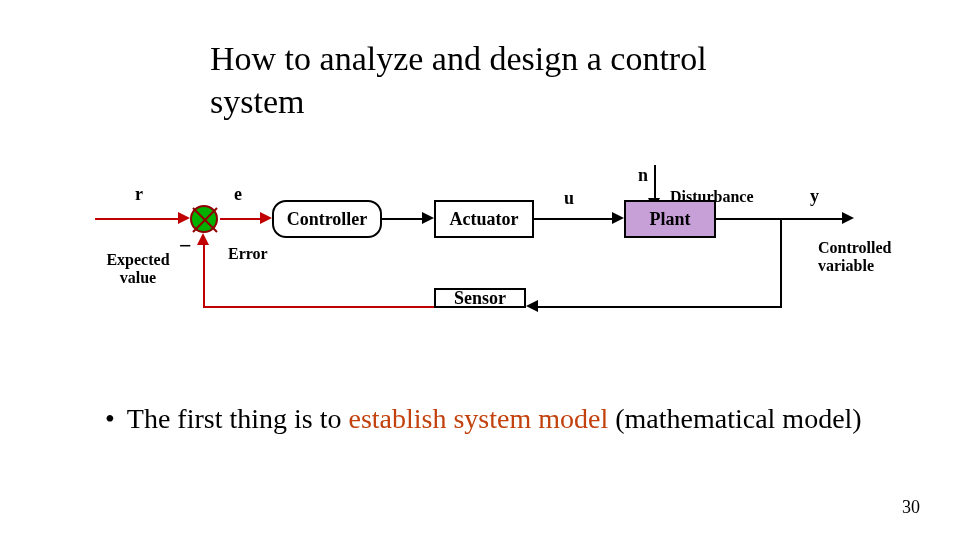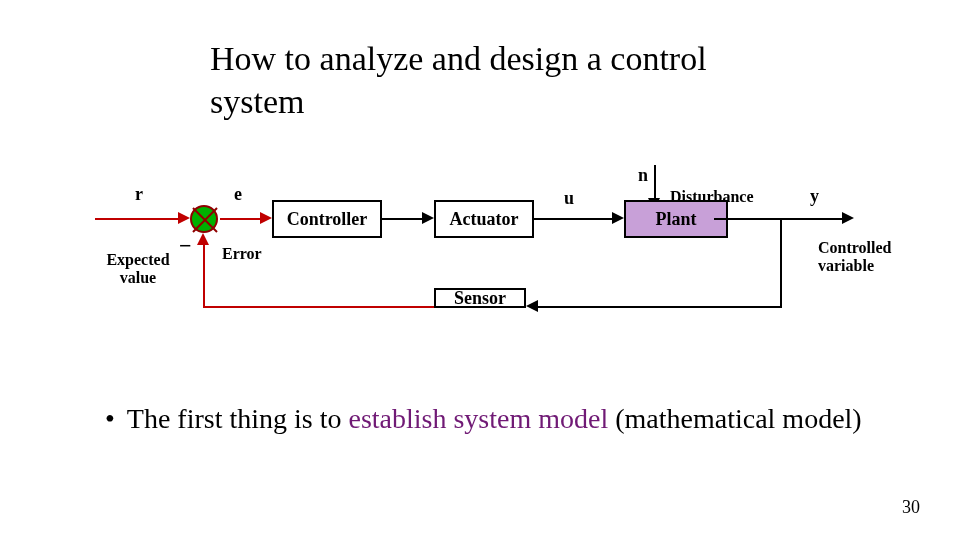--- a/index.html
+++ b/index.html
@@ -124,21 +124,21 @@
 
   .bullet {
     position: absolute;
     left: 105px;
     top: 400px;
     width: 760px;
     font-size: 28px;
     line-height: 1.35;
   }
   .bullet .dot { padding-right: 12px; }
-  .bullet .em1 { color: #701a75; text-align: center; }
+  .bullet .em1 { color: #c2410c; text-align: center; }
 
   .pagenum {
     position: absolute;
     right: 40px;
     bottom: 22px;
     font-size: 18px;
     color: #000;
     font-family: "Times New Roman", Times, serif;
   }
 </style>
@@ -156,39 +156,39 @@
     <div class="label" style="left:135px; top:184px;">r</div>
     <div class="label small" style="left:88px; top:232px; width:100px;">Expected
 value</div>
 
     <div class="summing" style="left:190px; top:205px;"></div>
     <div class="label" style="left:179px; top:233px; font-size:22px;">−</div>
 
     <div class="hline red" style="left:220px; top:218px; width:42px;"></div>
     <div class="arrow-right red" style="left:260px; top:212px;"></div>
     <div class="label" style="left:234px; top:184px;">e</div>
-    <div class="label err" style="left:222px; top:245px;">Error</div>
-
-    <div class="block" style="left:272px; top:200px; width:110px; height:38px;">Controller</div>
+    <div class="label err" style="left:228px; top:245px;">Error</div>
+
+    <div class="block" style="left:272px; top:200px; width:110px; height:38px;border-radius:14px;">Controller</div>
 
     <div class="hline" style="left:382px; top:218px; width:42px;"></div>
     <div class="arrow-right" style="left:422px; top:212px;"></div>
 
     <div class="block" style="left:434px; top:200px; width:100px; height:38px;">Actuator</div>
 
     <div class="hline" style="left:534px; top:218px; width:80px;"></div>
     <div class="arrow-right" style="left:612px; top:212px;"></div>
     <div class="label" style="left:564px; top:188px;">u</div>
 
     <div class="vline" style="left:654px; top:165px; height:35px;"></div>
     <div class="arrow-down" style="left:648px; top:198px;"></div>
     <div class="label" style="left:638px; top:165px;">n</div>
     <div class="label small" style="left:670px; top:169px;">Disturbance</div>
 
-    <div class="block plant" style="left:624px; top:200px; width:104px; height:38px;">Plant</div>
+    <div class="block plant" style="left:624px; top:200px; width:92px; height:38px;">Plant</div>
 
     <div class="hline" style="left:714px; top:218px; width:130px;"></div>
     <div class="arrow-right" style="left:842px; top:212px;"></div>
     <div class="label" style="left:810px; top:186px;">y</div>
     <div class="label small" style="left:818px; top:220px; width:120px; text-align:left;font-family:Liberation Serif, serif;">Controlled
 variable</div>
 
     <div class="vline" style="left:780px; top:218px; height:90px;"></div>
 
     <div class="hline" style="left:537px; top:306px; width:245px;"></div>

